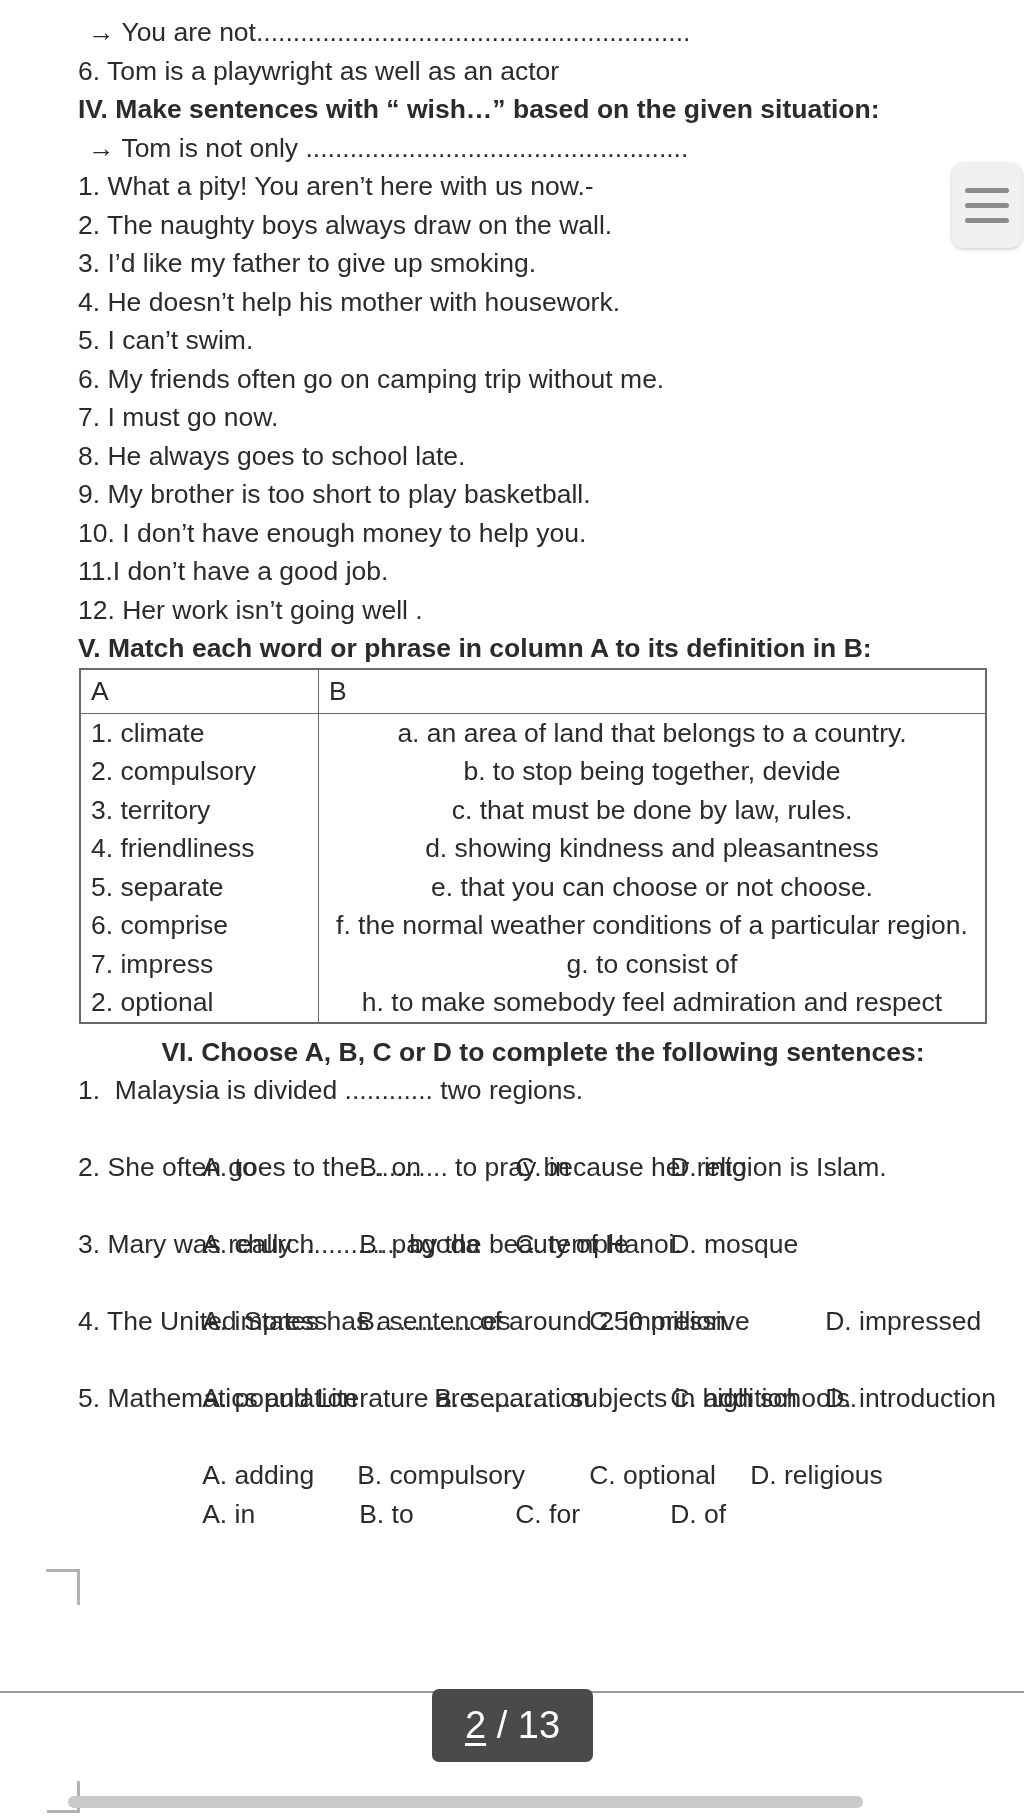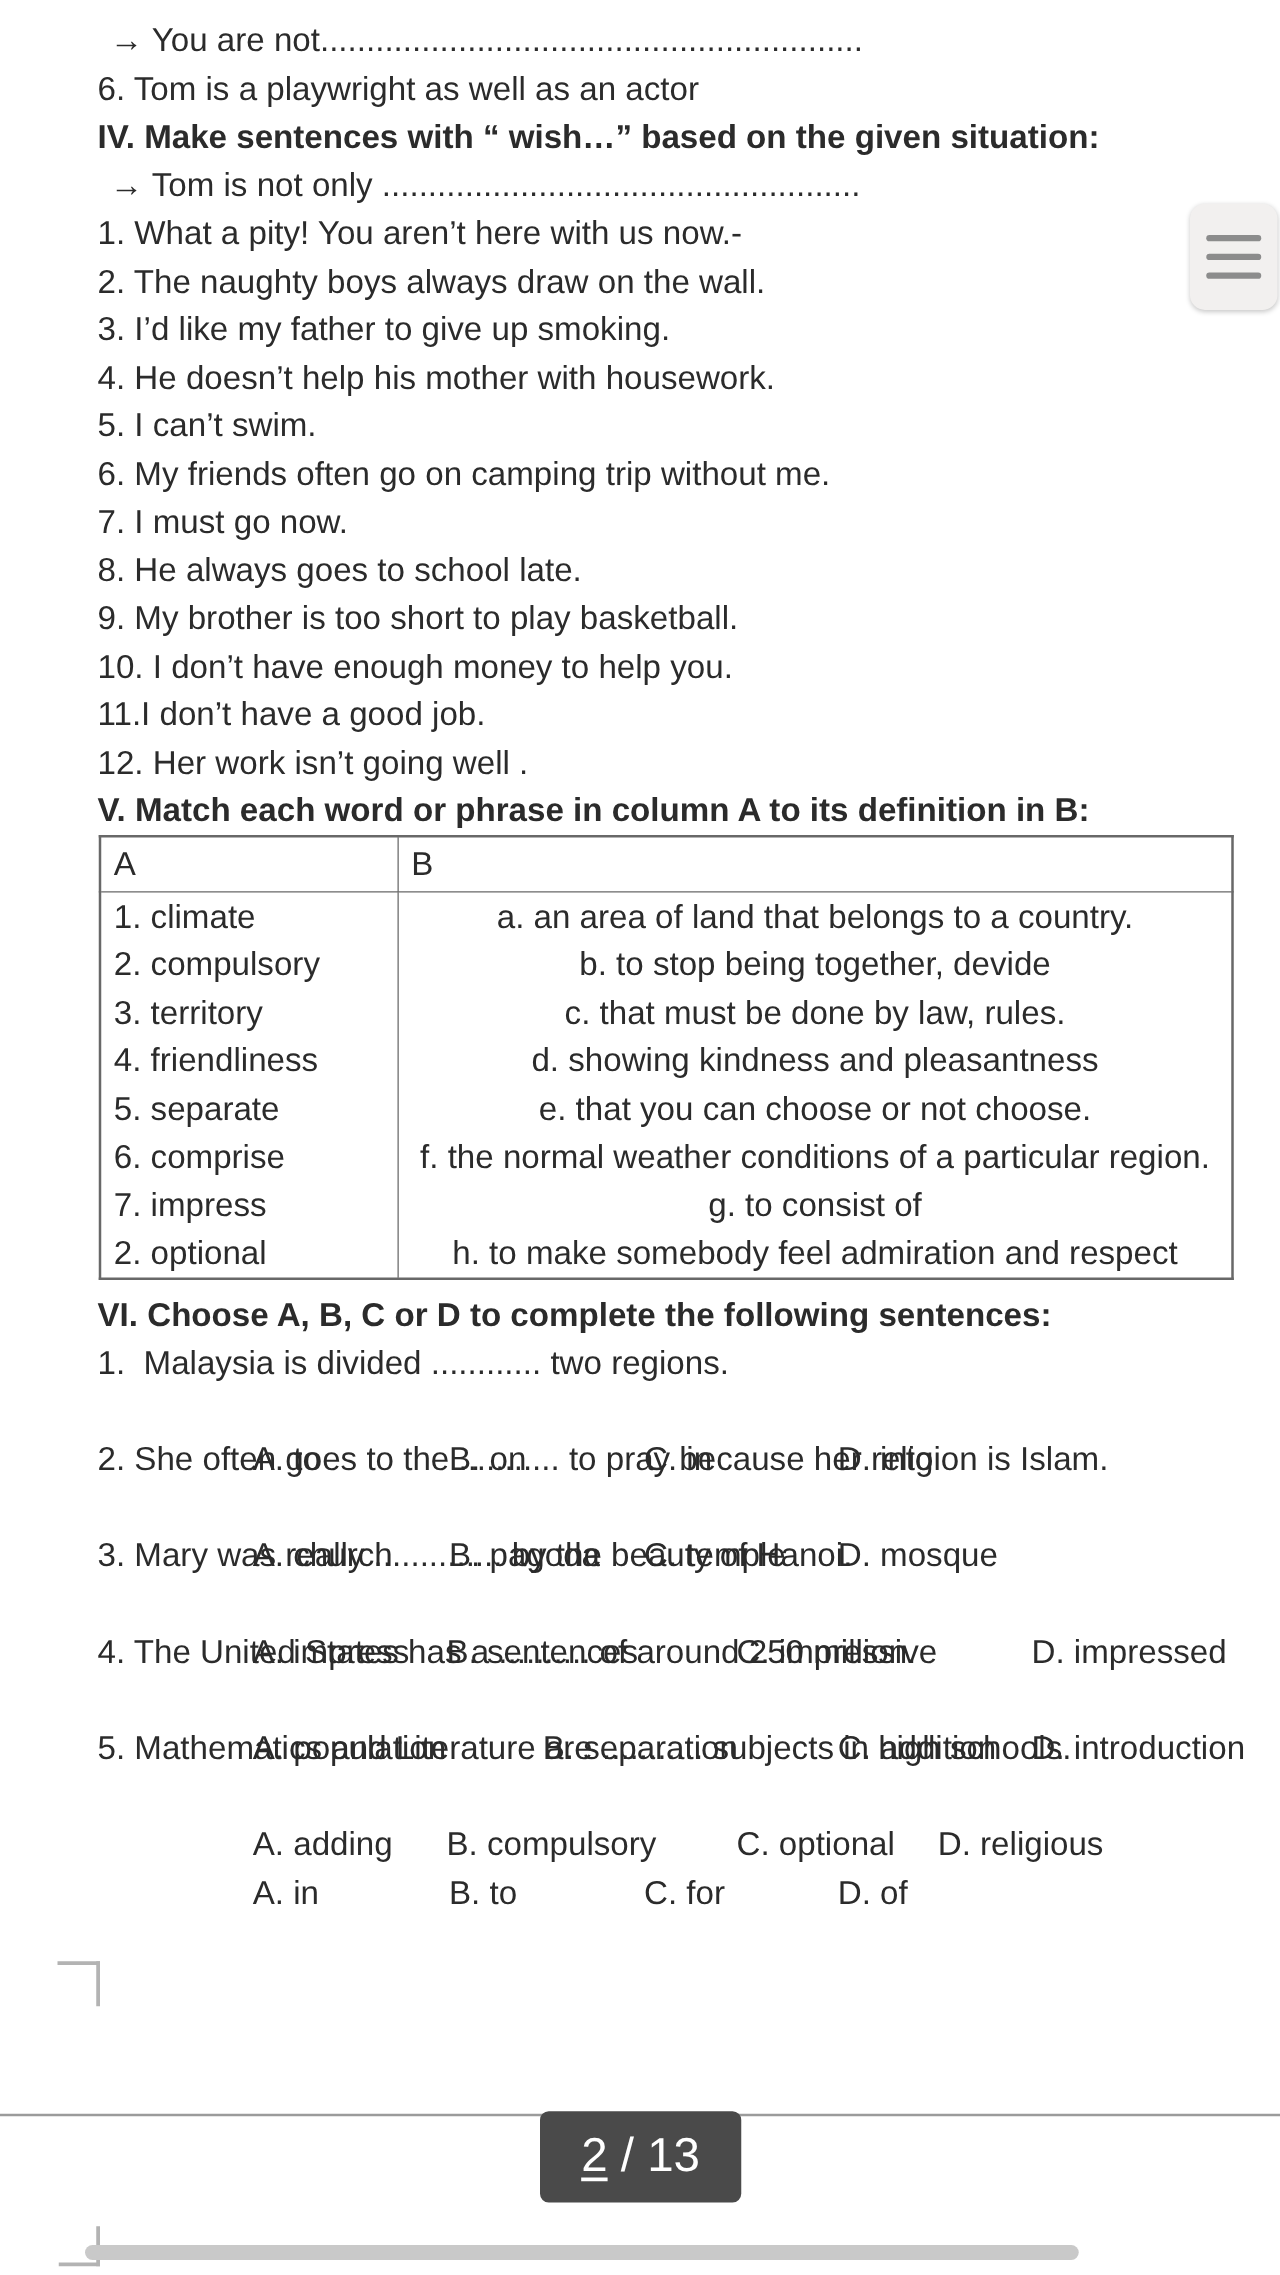--- a/index.html
+++ b/index.html
@@ -11,21 +11,21 @@
   .heading{font-weight:bold;}
   
   .vtable{border-collapse:collapse;width:908px;margin-left:1px;table-layout:fixed;}
   .vtable th,.vtable td{border:1px solid #686868;vertical-align:top;text-align:left;
           font-weight:normal;padding:0 10px 0 10px;}
   .vtable{border:2px solid #686868;}
   .vtable .hrow th{height:43px;line-height:43px;}
   .vtable .col-a{width:217px;}
   .cell-line{line-height:38.5px;}
   .wrapcell{line-height:38.5px;white-space:normal;text-align:center;}
-  .vi-head{margin-top:9px;}
+  .vi-head{margin-top:9px;text-align:center;}
   
   .opts{height:38.5px;line-height:38.5px;padding-left:80px;white-space:pre;}
   .opts span{display:inline-block;}
   .opts .c1{width:157px}.opts .c2{width:156px}.opts .c3{width:155px}
   .opts.q3 .c1{width:155px}.opts.q3 .c2{width:232px}.opts.q3 .c3{width:236px}
   .opts.q4 .c1{width:232px}.opts.q4 .c2{width:236px}.opts.q4 .c3{width:155px}
   .opts.q5 .c1{width:155px}.opts.q5 .c2{width:232px}.opts.q5 .c3{width:161px}
   
   .menu-btn{position:absolute;left:952px;top:163px;width:70px;height:85px;background:#f2f0ef;
             border-radius:12px;box-shadow:0 1px 4px rgba(0,0,0,0.22);display:flex;flex-direction:column;

